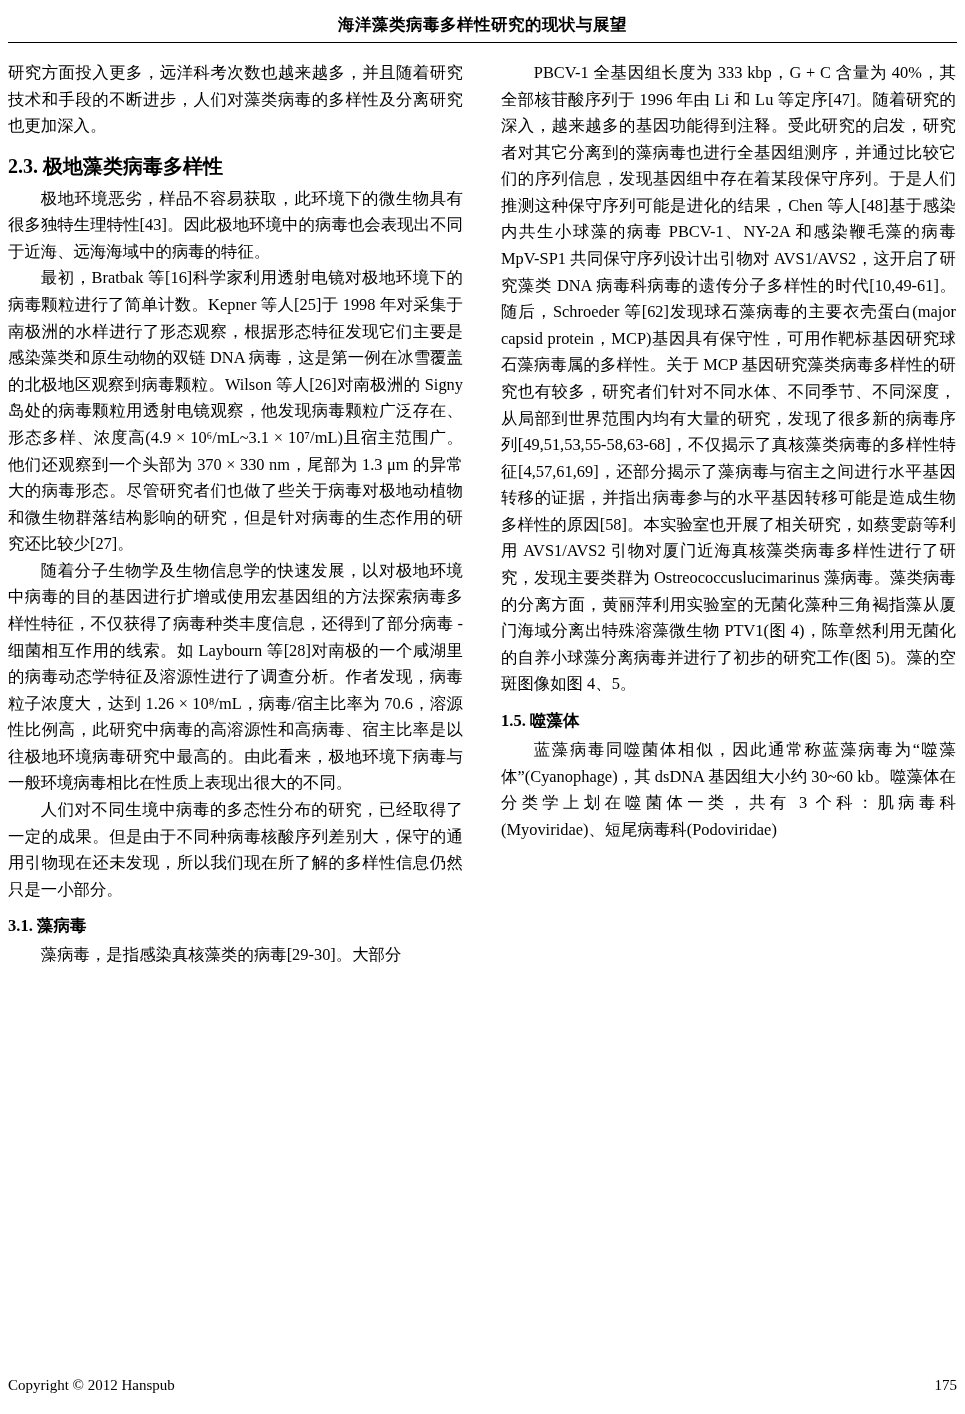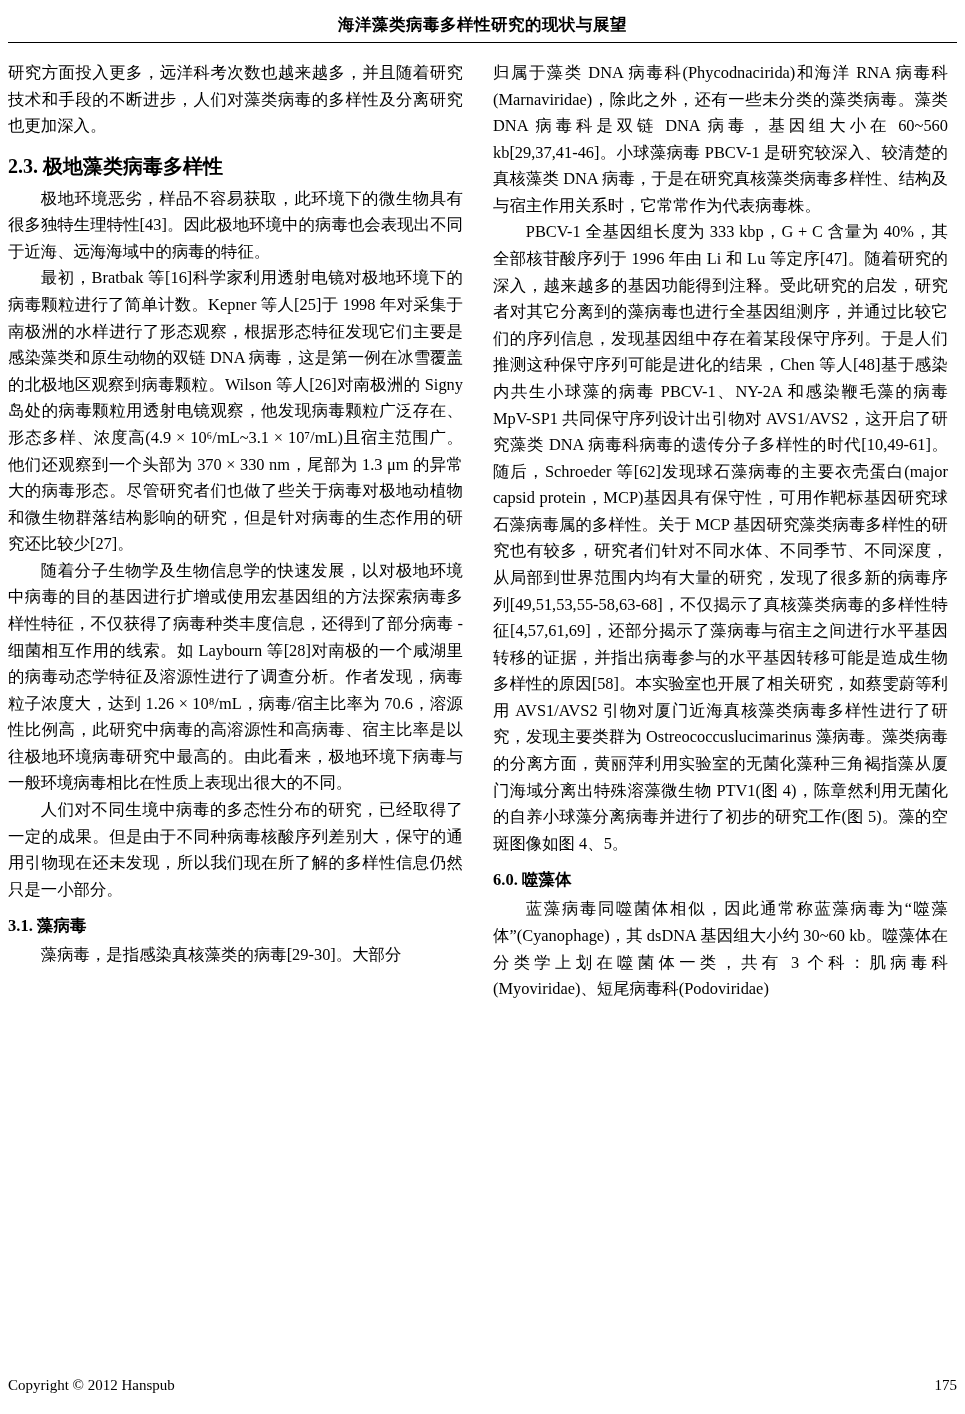--- a/index.html
+++ b/index.html
@@ -38,21 +38,21 @@
     width: 949px;
     height: 1px;
     background: #000;
   }
   .columns {
     position: absolute;
     top: 60px;
     left: 8px;
     width: 949px;
     display: flex;
-    gap: 30px;
+    gap: 38px;
   }
   .col {
     width: 455px;
     font-size: 16.4px;
     line-height: 1.62;
     text-align: justify;
     text-justify: inter-character;
   }
   p {
     margin: 0;
@@ -99,23 +99,22 @@
       <h2 class="sec">2.3. 极地藻类病毒多样性</h2>
       <p class="indent">极地环境恶劣，样品不容易获取，此环境下的微生物具有很多独特生理特性[43]。因此极地环境中的病毒也会表现出不同于近海、远海海域中的病毒的特征。</p>
       <p class="indent">最初，Bratbak 等[16]科学家利用透射电镜对极地环境下的病毒颗粒进行了简单计数。Kepner 等人[25]于 1998 年对采集于南极洲的水样进行了形态观察，根据形态特征发现它们主要是感染藻类和原生动物的双链 DNA 病毒，这是第一例在冰雪覆盖的北极地区观察到病毒颗粒。Wilson 等人[26]对南极洲的 Signy 岛处的病毒颗粒用透射电镜观察，他发现病毒颗粒广泛存在、形态多样、浓度高(4.9 × 10⁶/mL~3.1 × 10⁷/mL)且宿主范围广。他们还观察到一个头部为 370 × 330 nm，尾部为 1.3 μm 的异常大的病毒形态。尽管研究者们也做了些关于病毒对极地动植物和微生物群落结构影响的研究，但是针对病毒的生态作用的研究还比较少[27]。</p>
       <p class="indent">随着分子生物学及生物信息学的快速发展，以对极地环境中病毒的目的基因进行扩增或使用宏基因组的方法探索病毒多样性特征，不仅获得了病毒种类丰度信息，还得到了部分病毒 - 细菌相互作用的线索。如 Laybourn 等[28]对南极的一个咸湖里的病毒动态学特征及溶源性进行了调查分析。作者发现，病毒粒子浓度大，达到 1.26 × 10⁸/mL，病毒/宿主比率为 70.6，溶源性比例高，此研究中病毒的高溶源性和高病毒、宿主比率是以往极地环境病毒研究中最高的。由此看来，极地环境下病毒与一般环境病毒相比在性质上表现出很大的不同。</p>
       <p class="indent">人们对不同生境中病毒的多态性分布的研究，已经取得了一定的成果。但是由于不同种病毒核酸序列差别大，保守的通用引物现在还未发现，所以我们现在所了解的多样性信息仍然只是一小部分。</p>
       <h3 class="sub">3.1. 藻病毒</h3>
       <p class="indent">藻病毒，是指感染真核藻类的病毒[29-30]。大部分</p>
     </div>
 
     <div class="col">
-      <p>归属于藻类 DNA 病毒科(Phycodnacirida)和海洋 RNA 病毒科(Marnaviridae)，除此之外，还有一些未分类的藻类病毒。藻类 DNA 病毒科是双链 DNA 病毒，基因组大小在 60~560 kb[29,37,41-46]。小球藻病毒 PBCV-1 是研究较深入、较清楚的真核藻类 DNA 病毒，于是在研究真核藻类病毒多样性、结构及与宿主作用关系时，它常常作为代表病毒株。</p>
       <p class="indent">PBCV-1 全基因组长度为 333 kbp，G + C 含量为 40%，其全部核苷酸序列于 1996 年由 Li 和 Lu 等定序[47]。随着研究的深入，越来越多的基因功能得到注释。受此研究的启发，研究者对其它分离到的藻病毒也进行全基因组测序，并通过比较它们的序列信息，发现基因组中存在着某段保守序列。于是人们推测这种保守序列可能是进化的结果，Chen 等人[48]基于感染内共生小球藻的病毒 PBCV-1、NY-2A 和感染鞭毛藻的病毒 MpV-SP1 共同保守序列设计出引物对 AVS1/AVS2，这开启了研究藻类 DNA 病毒科病毒的遗传分子多样性的时代[10,49-61]。随后，Schroeder 等[62]发现球石藻病毒的主要衣壳蛋白(major capsid protein，MCP)基因具有保守性，可用作靶标基因研究球石藻病毒属的多样性。关于 MCP 基因研究藻类病毒多样性的研究也有较多，研究者们针对不同水体、不同季节、不同深度，从局部到世界范围内均有大量的研究，发现了很多新的病毒序列[49,51,53,55-58,63-68]，不仅揭示了真核藻类病毒的多样性特征[4,57,61,69]，还部分揭示了藻病毒与宿主之间进行水平基因转移的证据，并指出病毒参与的水平基因转移可能是造成生物多样性的原因[58]。本实验室也开展了相关研究，如蔡雯蔚等利用 AVS1/AVS2 引物对厦门近海真核藻类病毒多样性进行了研究，发现主要类群为 Ostreococcuslucimarinus 藻病毒。藻类病毒的分离方面，黄丽萍利用实验室的无菌化藻种三角褐指藻从厦门海域分离出特殊溶藻微生物 PTV1(图 4)，陈章然利用无菌化的自养小球藻分离病毒并进行了初步的研究工作(图 5)。藻的空斑图像如图 4、5。</p>
-      <h3 class="sub">6.0. 噬藻体</h3>
+      <h3 class="sub">1.5. 噬藻体</h3>
       <p class="indent">蓝藻病毒同噬菌体相似，因此通常称蓝藻病毒为“噬藻体”(Cyanophage)，其 dsDNA 基因组大小约 30~60 kb。噬藻体在分类学上划在噬菌体一类，共有 3 个科：肌病毒科(Myoviridae)、短尾病毒科(Podoviridae)</p>
     </div>
 
   </div>
 
   <div class="footer">
     <span class="copy">Copyright © 2012 Hanspub</span>
     <span class="pageno">175</span>
   </div>
 

